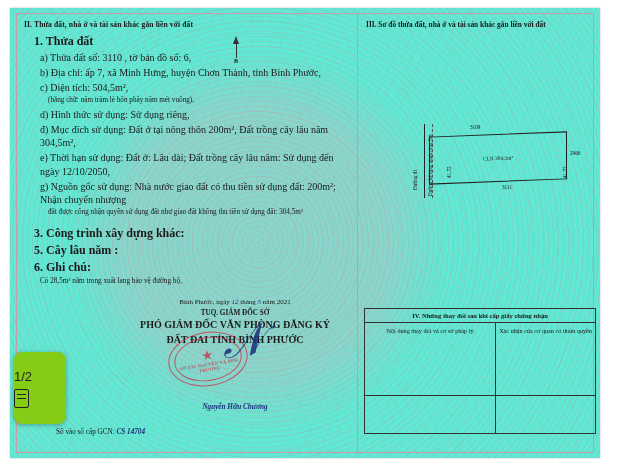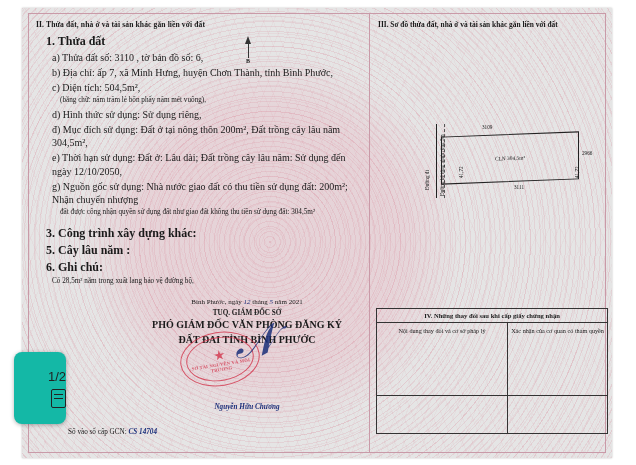--- a/index.html
+++ b/index.html
@@ -6,23 +6,23 @@
   body{
     width:636px;height:465px;
     background:#ffffff;
     font-family:"Liberation Serif", serif;
     color:#1a1a1a;
     overflow:hidden;
     position:relative;
   }
   .page{
     position:absolute;
-    left:22px;top:8px;
+    left:10px;top:8px;
     width:590px;height:450px;
-    background:#e5e5e5;
+    background:#5eead4;
     box-shadow:0 0 2px rgba(0,0,0,.25);
     overflow:hidden;
   }
   
   .guilloche{
     position:absolute;left:0;top:0;width:100%;height:100%;
     pointer-events:none;
     background:
       repeating-radial-gradient(circle at 42% 52%, rgba(214,120,140,.17) 0 1px, rgba(255,255,255,0) 1px 5px),
       repeating-radial-gradient(circle at 42% 52%, rgba(214,120,140,.10) 0 1px, rgba(255,255,255,0) 1px 13px),
@@ -141,23 +141,23 @@
     font-size:6.2px;text-align:center;padding:4px 3px;min-height:38px;
   }
   .tbl .c2{
     width:43%;box-sizing:border-box;
     font-size:6.2px;text-align:center;padding:4px 3px;min-height:38px;line-height:1.3;
   }
 
   
   .pagechip{
     position:absolute;left:14px;top:352px;width:52px;height:72px;
-    background:#14b8a6;border-radius:8px;
+    background:#84cc16;border-radius:8px;
     box-shadow:0 1px 4px rgba(0,0,0,.30);
-    display:flex;flex-direction:column;align-items:flex-end;justify-content:center;
+    display:flex;flex-direction:column;align-items:flex-start;justify-content:center;
     gap:5px;
   }
   .pagechip .cnt{font-family:"Liberation Sans",sans-serif;font-size:13px;color:#222;}
   .pagechip .docicon{
     width:13px;height:17px;border:1.6px solid #222;border-radius:2px;
     position:relative;
   }
   .pagechip .docicon:before,.pagechip .docicon:after{
     content:"";position:absolute;left:2px;right:2px;height:1.6px;background:#222;
   }

